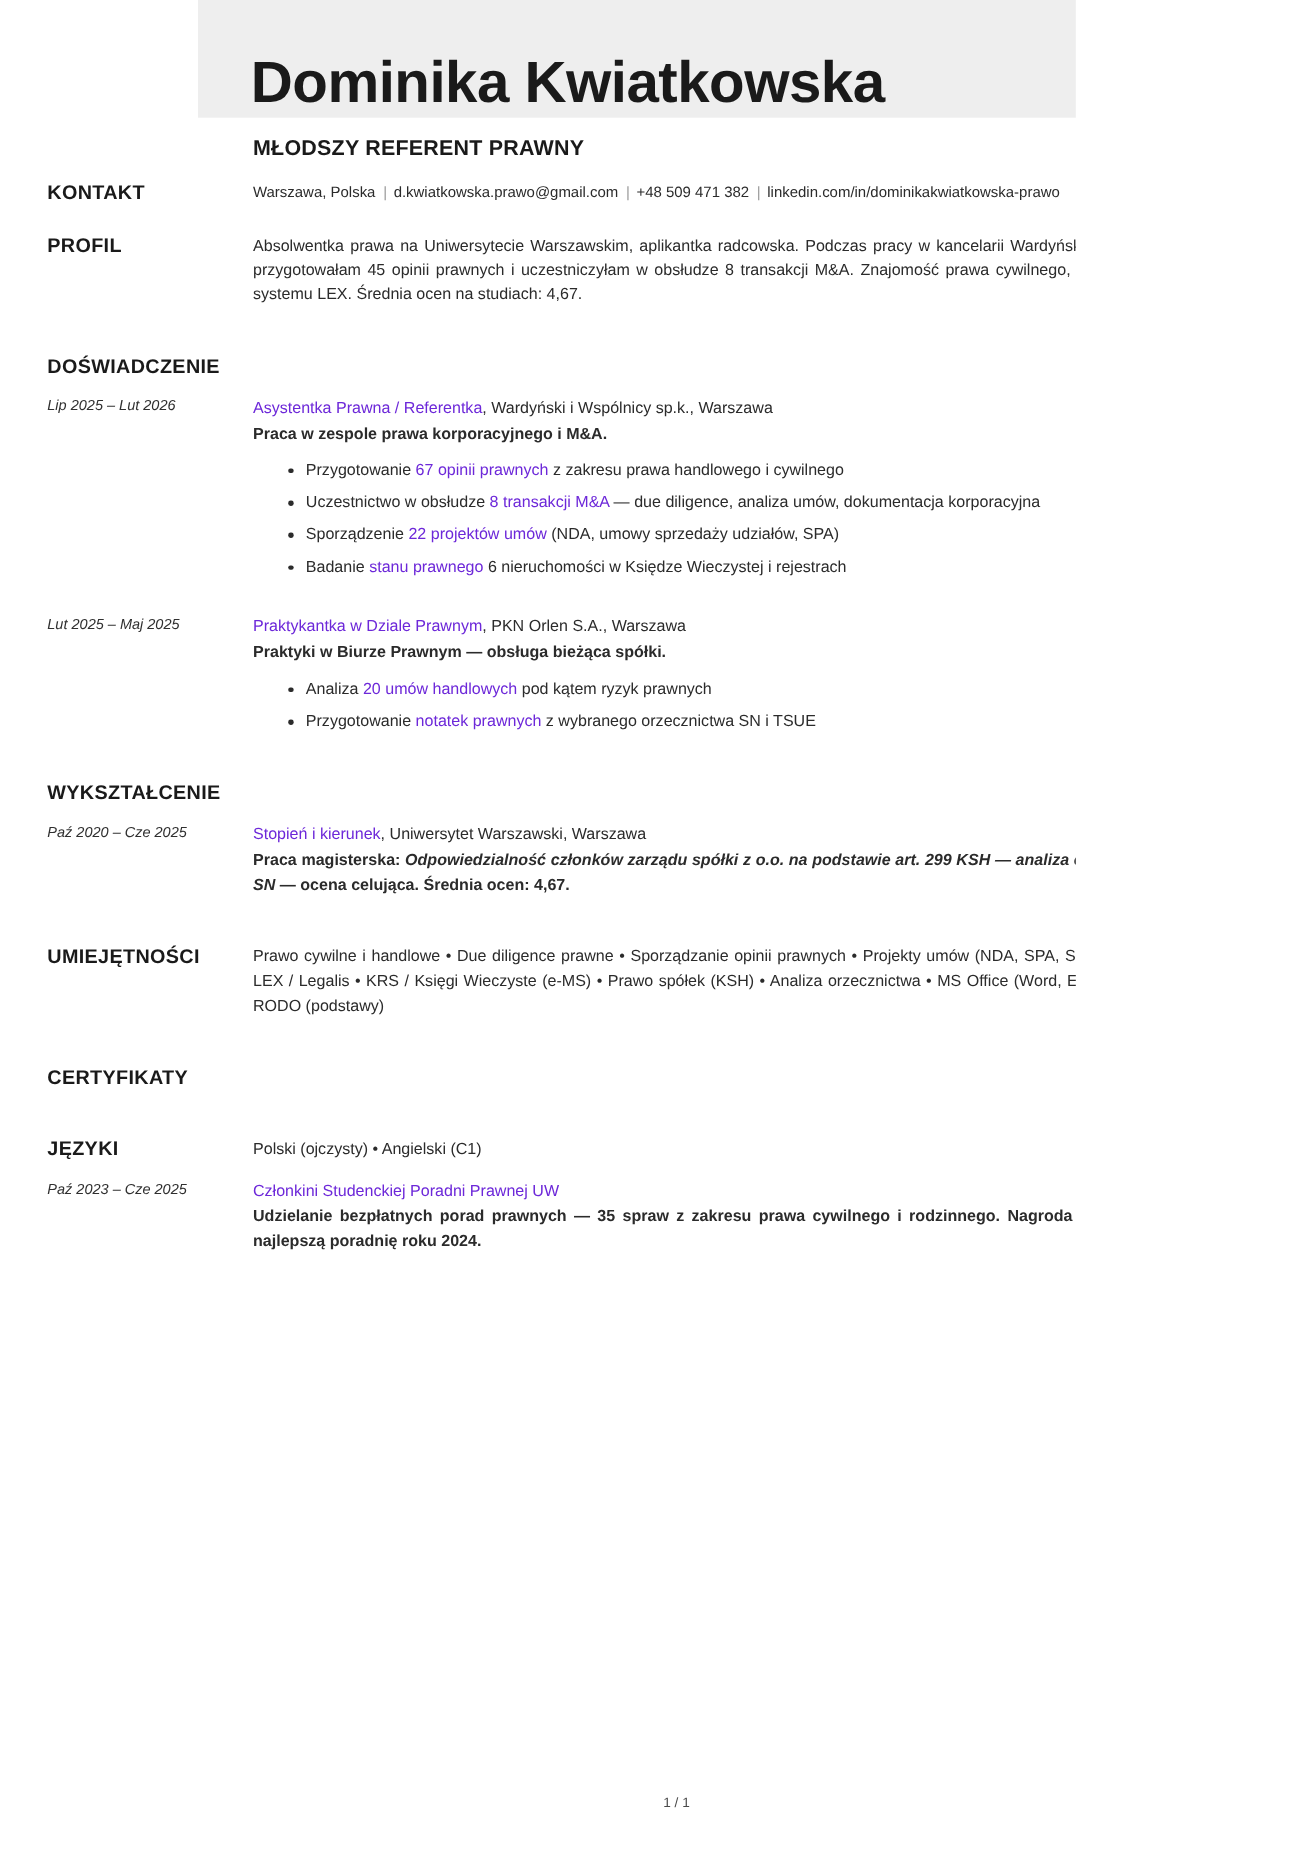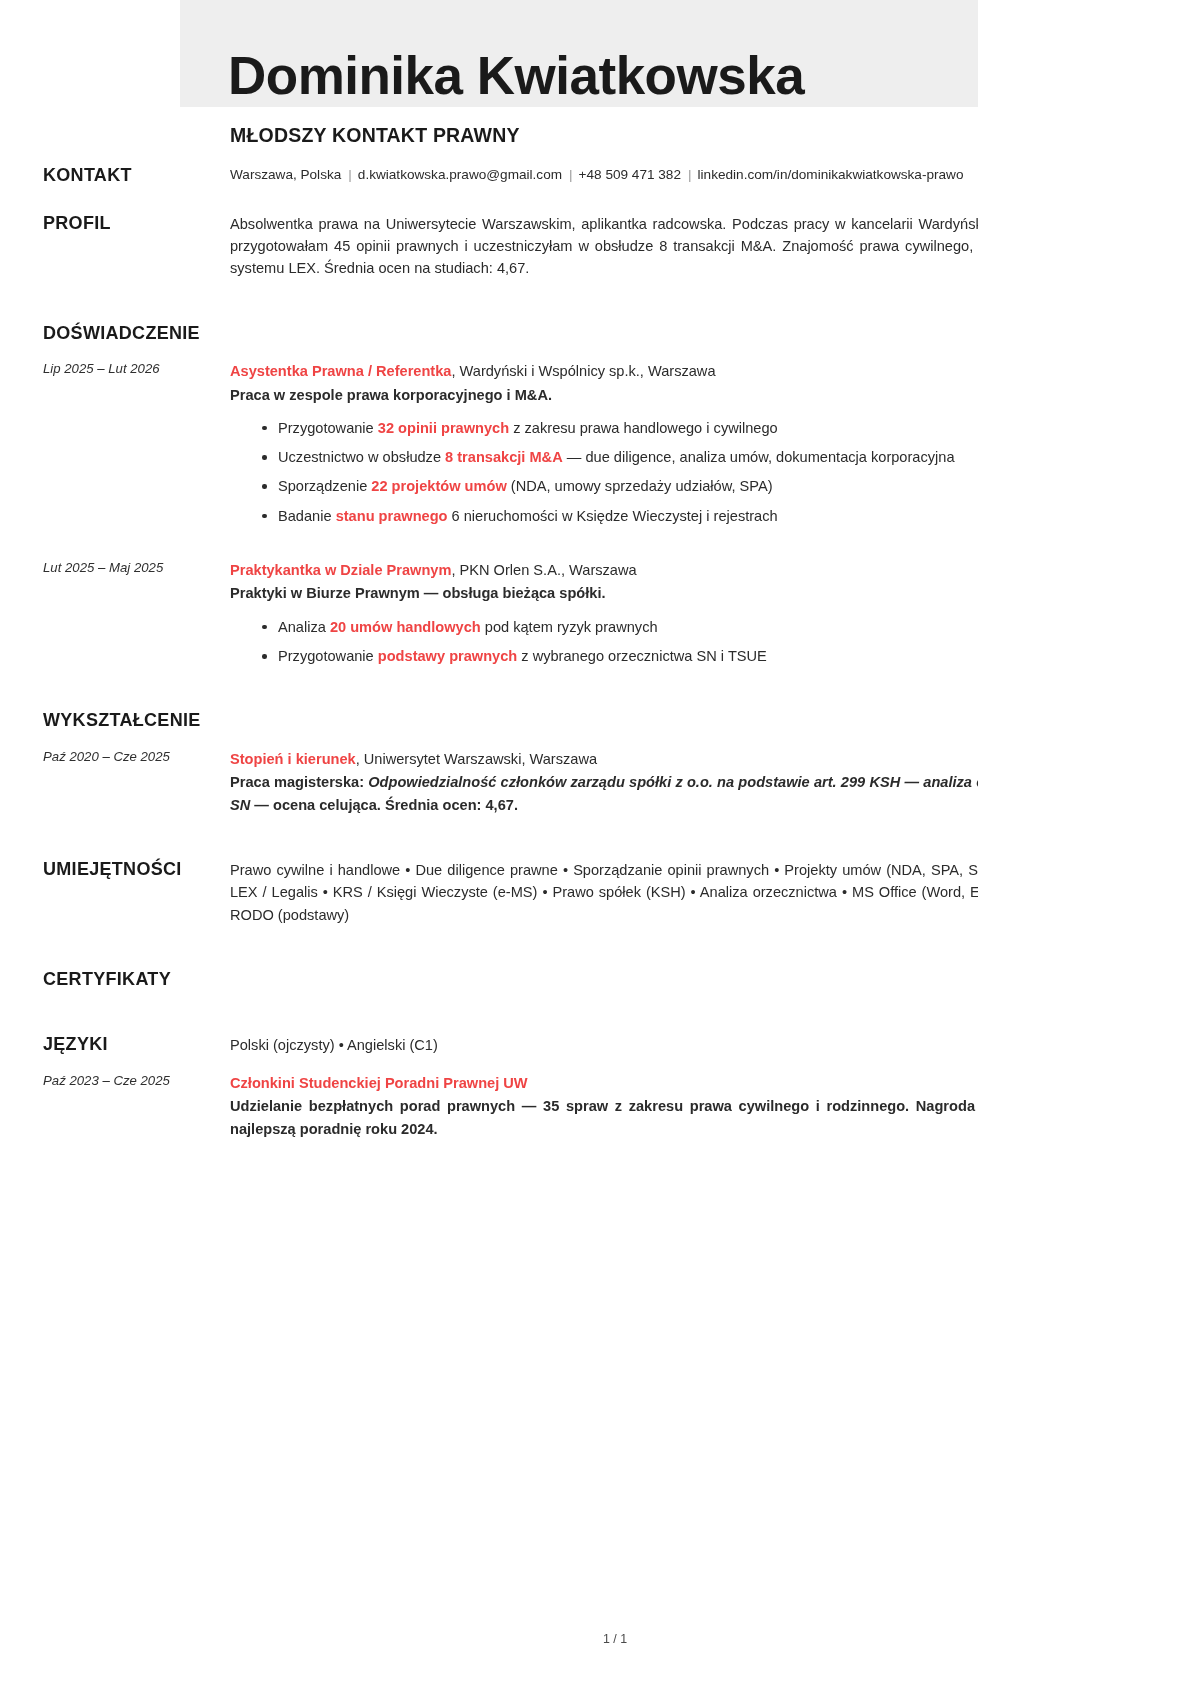--- a/index.html
+++ b/index.html
@@ -124,21 +124,21 @@
   }
 
   .text {
     font-size: 14.6px;
     line-height: 1.53;
     color: #2b2b2b;
     text-align: justify;
   }
   .text.nojust { text-align: left; }
 
-  b, strong { font-weight: bold; color: #ef4444; }
+  b, strong { font-weight: normal; color: #6d28d9; }
   i, em { font-style: italic; }
 
   
   .contact {
     font-size: 13.6px;
     color: #2b2b2b;
     line-height: 1.4;
     white-space: nowrap;
   }
   .contact .sep {
@@ -196,21 +196,21 @@
 </style>
 </head>
 <body>
 
 <div class="page">
 
   <div class="header">
     <div class="header-band"></div>
 
     <div class="name">Dominika Kwiatkowska</div>
-    <div class="job-title">MŁODSZY KONTAKT PRAWNY</div>
+    <div class="job-title">MŁODSZY REFERENT PRAWNY</div>
 
     <div class="photo">
       <svg viewBox="0 0 83 104" preserveAspectRatio="xMidYMid slice">
         <defs>
           <linearGradient id="bgGrad" x1="0" y1="0" x2="1" y2="1">
             <stop offset="0%" stop-color="#b9cbd8"></stop>
             <stop offset="45%" stop-color="#d7e2e9"></stop>
             <stop offset="100%" stop-color="#97b0c2"></stop>
           </linearGradient>
           <linearGradient id="suitGrad" x1="0" y1="0" x2="0" y2="1">
@@ -278,38 +278,38 @@
     </div>
 
     <div class="row entry">
       <div class="label-col">
         <div class="daterange">Lip 2025 – Lut 2026</div>
       </div>
       <div class="body-col">
         <div class="text nojust"><b>Asystentka Prawna / Referentka</b><span>, Wardyński i Wspólnicy sp.k., Warszawa</span></div>
         <div class="text nojust line2">Praca w zespole prawa korporacyjnego i M&amp;A.</div>
         <ul class="bullets">
-          <li><span>Przygotowanie </span><b>32 opinii prawnych</b><span> z zakresu prawa handlowego i cywilnego</span></li>
+          <li><span>Przygotowanie </span><b>67 opinii prawnych</b><span> z zakresu prawa handlowego i cywilnego</span></li>
           <li><span>Uczestnictwo w obsłudze </span><b>8 transakcji M&amp;A</b><span> — due diligence, analiza umów, dokumentacja korporacyjna</span></li>
           <li><span>Sporządzenie </span><b>22 projektów umów</b><span> (NDA, umowy sprzedaży udziałów, SPA)</span></li>
           <li><span>Badanie </span><b>stanu prawnego</b><span> 6 nieruchomości w Księdze Wieczystej i rejestrach</span></li>
         </ul>
       </div>
     </div>
 
     <div class="row entry-gap">
       <div class="label-col">
         <div class="daterange">Lut 2025 – Maj 2025</div>
       </div>
       <div class="body-col">
         <div class="text nojust"><b>Praktykantka w Dziale Prawnym</b><span>, PKN Orlen S.A., Warszawa</span></div>
         <div class="text nojust line2">Praktyki w Biurze Prawnym — obsługa bieżąca spółki.</div>
         <ul class="bullets">
           <li><span>Analiza </span><b>20 umów handlowych</b><span> pod kątem ryzyk prawnych</span></li>
-          <li><span>Przygotowanie </span><b>podstawy prawnych</b><span> z wybranego orzecznictwa SN i TSUE</span></li>
+          <li><span>Przygotowanie </span><b>notatek prawnych</b><span> z wybranego orzecznictwa SN i TSUE</span></li>
         </ul>
       </div>
     </div>
 
     <div class="row sec-head">
       <div class="label-col">
         <div class="sec-title">WYKSZTAŁCENIE</div>
       </div>
       <div class="body-col"></div>
     </div>

